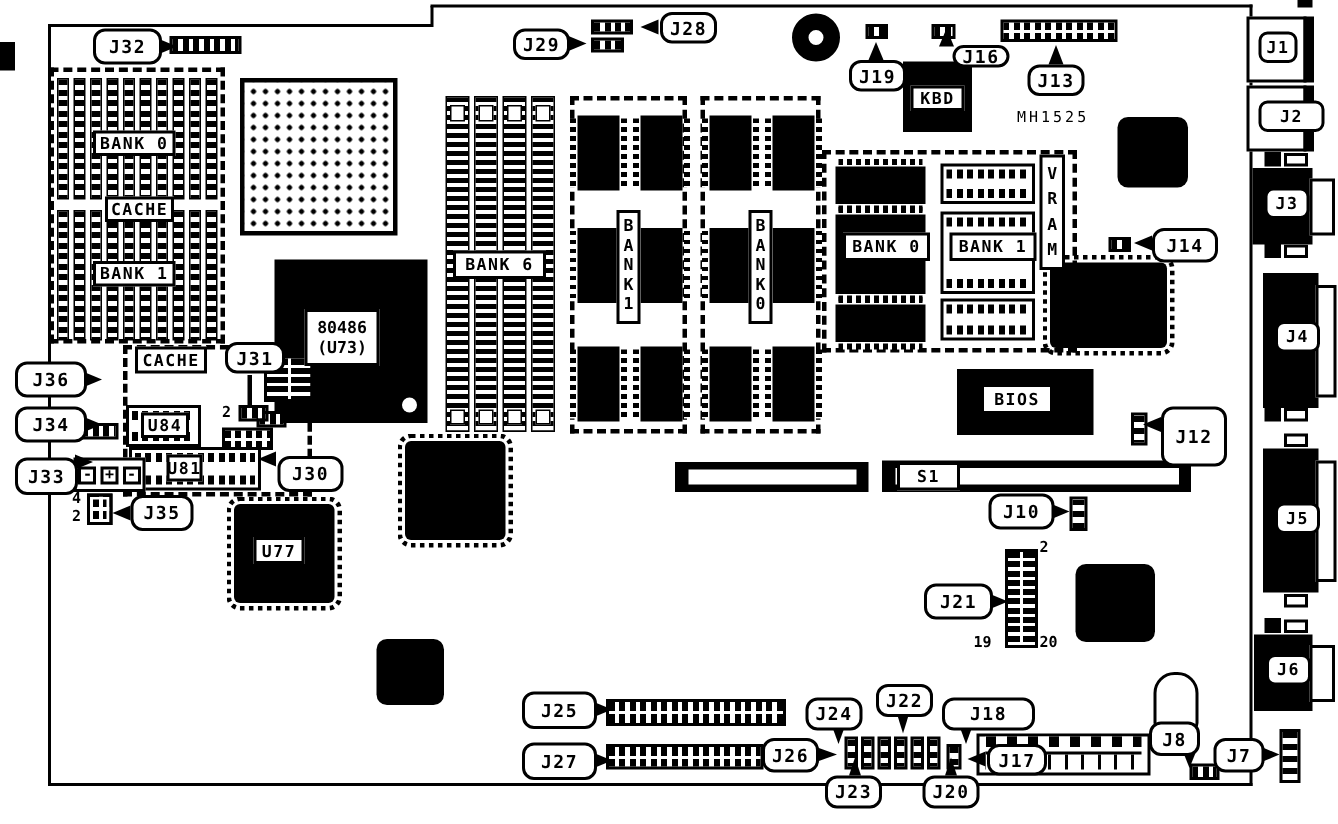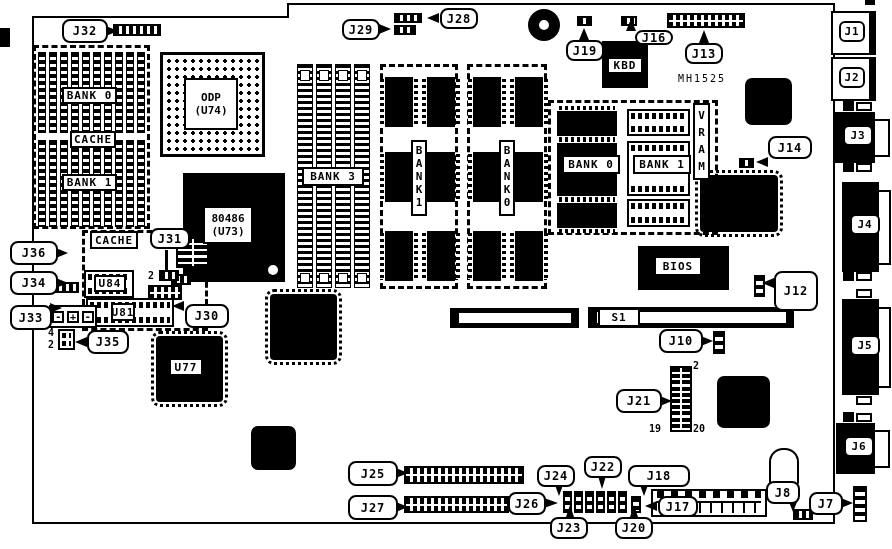--- a/index.html
+++ b/index.html
@@ -108,24 +108,20 @@
   <div class="sock" style="left:38px;top:140px;width:19px;height:87px"></div>
   <div class="sock" style="left:60px;top:140px;width:19px;height:87px"></div>
   <div class="sock" style="left:82px;top:140px;width:19px;height:87px"></div>
   <div class="sock" style="left:104px;top:140px;width:19px;height:87px"></div>
   <div class="sock" style="left:126px;top:140px;width:19px;height:87px"></div>
   <div class="lbl" style="left:62px;top:87px;width:55px;height:17px">BANK 0</div>
   <div class="lbl" style="left:70px;top:131px;width:46px;height:17px">CACHE</div>
   <div class="lbl" style="left:62px;top:174px;width:55px;height:17px">BANK 1</div>
 
   <div class="pga" style="left:160px;top:52px;width:105px;height:105px"></div>
-  <div class="lbl lbl2" style="left:184px;top:78px;width:54px;height:52px">
-    <span>ODP</span>
-    <span>(U74)</span>
-  </div>
 
   <div class="blk" style="left:183px;top:173px;width:102px;height:109px"></div>
   <div class="lbl lbl2" style="left:203px;top:206px;width:50px;height:38px">
     <span>80486</span>
     <span>(U73)</span>
   </div>
   <div style="position:absolute;left:268px;top:265px;width:10px;height:10px;border-radius:50%;background:#fff;z-index:6"></div>
 
   <div class="dashed" style="left:82px;top:230px;width:126px;height:101px"></div>
   <div class="lbl" style="left:90px;top:231px;width:48px;height:18px">CACHE</div>
@@ -182,21 +178,21 @@
 
   <div class="qfp" style="left:156px;top:336px;width:67px;height:66px"></div>
   <div class="lbl" style="left:169px;top:358px;width:34px;height:18px">U77</div>
   <div class="qfp" style="left:270px;top:294px;width:67px;height:66px"></div>
   <div class="chip" style="left:251px;top:426px;width:45px;height:44px"></div>
 
   <div class="simm" style="left:297px;top:64px;width:16px;height:224px"></div>
   <div class="simm" style="left:316px;top:64px;width:16px;height:224px"></div>
   <div class="simm" style="left:335px;top:64px;width:16px;height:224px"></div>
   <div class="simm" style="left:354px;top:64px;width:16px;height:224px"></div>
-  <div class="lbl" style="left:302px;top:167px;width:62px;height:19px">BANK 3</div>
+  <div class="lbl" style="left:302px;top:167px;width:62px;height:19px">BANK 6</div>
 
   <div class="hstrip" style="left:394px;top:13px;width:28px;height:10px"></div>
   <div class="callout" style="left:440px;top:8px;width:38px;height:21px">
       <span>J28</span>
     </div>
   <div class="tri" style="left:427px;top:13px;border-top:5px solid transparent;border-bottom:5px solid transparent;border-right:12px solid #000"></div>
   <div class="callout" style="left:342px;top:19px;width:38px;height:21px">
       <span>J29</span>
     </div>
   <div class="tri" style="left:379px;top:24px;border-top:5px solid transparent;border-bottom:5px solid transparent;border-left:12px solid #000"></div>
@@ -247,21 +243,21 @@
   <div class="chiph" style="left:557px;top:143px;width:60px;height:53px"></div>
   <div class="chiph" style="left:557px;top:203px;width:60px;height:25px"></div>
   <div class="lbl" style="left:562px;top:155px;width:58px;height:19px">BANK 0</div>
   <div class="vsock" style="left:627px;top:109px;width:63px;height:27px"></div>
   <div class="vsock" style="left:627px;top:141px;width:63px;height:55px"></div>
   <div class="vsock" style="left:627px;top:199px;width:63px;height:28px"></div>
   <div class="lbl" style="left:633px;top:155px;width:58px;height:19px">BANK 1</div>
   <div class="vtext" style="left:693px;top:103px;width:17px;height:77px;line-height:17px">VRAM</div>
 
   <div class="hstrip" style="left:739px;top:158px;width:15px;height:10px"></div>
-  <div class="callout" style="left:768px;top:136px;width:44px;height:23px">
+  <div class="callout" style="left:768px;top:152px;width:44px;height:23px">
       <span>J14</span>
     </div>
   <div class="tri" style="left:756px;top:157px;border-top:5px solid transparent;border-bottom:5px solid transparent;border-right:12px solid #000"></div>
   <div class="qfp" style="left:700px;top:175px;width:78px;height:57px"></div>
 
   <div class="blk" style="left:638px;top:246px;width:91px;height:44px"></div>
   <div class="lbl" style="left:654px;top:256px;width:48px;height:20px">BIOS</div>
   <div class="vjmp" style="left:754px;top:275px;width:11px;height:22px"></div>
   <div class="callout" style="left:774px;top:271px;width:44px;height:40px">
       <span>J12</span>
@@ -348,21 +344,21 @@
 
   <div class="callout" style="left:809px;top:492px;width:34px;height:23px">
       <span>J7</span>
     </div>
   <div class="tri" style="left:841px;top:498px;border-top:5px solid transparent;border-bottom:5px solid transparent;border-left:12px solid #000"></div>
   <div class="vjmp" style="left:853px;top:486px;width:14px;height:36px"></div>
 
   <div class="port" style="left:831px;top:11px;width:40px;height:44px"></div>
   <div class="lbl rnd" style="left:839px;top:21px;width:26px;height:21px">J1</div>
   <div class="port" style="left:831px;top:57px;width:40px;height:44px"></div>
-  <div class="lbl rnd" style="left:839px;top:67px;width:26px;height:21px">J2</div>
+  <div class="lbl rnd" style="left:839px;top:67px;width:44px;height:21px">J2</div>
 
   <div class="blk" style="left:843px;top:101px;width:11px;height:10px"></div>
   <div class="tab" style="left:856px;top:102px;width:16px;height:9px"></div>
   <div class="blk" style="left:835px;top:112px;width:40px;height:51px"></div>
   <div class="shell" style="left:873px;top:119px;width:17px;height:38px"></div>
   <div class="lbl rnd" style="left:843px;top:125px;width:30px;height:21px">J3</div>
   <div class="blk" style="left:843px;top:162px;width:11px;height:10px"></div>
   <div class="tab" style="left:856px;top:163px;width:16px;height:9px"></div>
 
   <div class="blk" style="left:842px;top:182px;width:37px;height:90px"></div>

